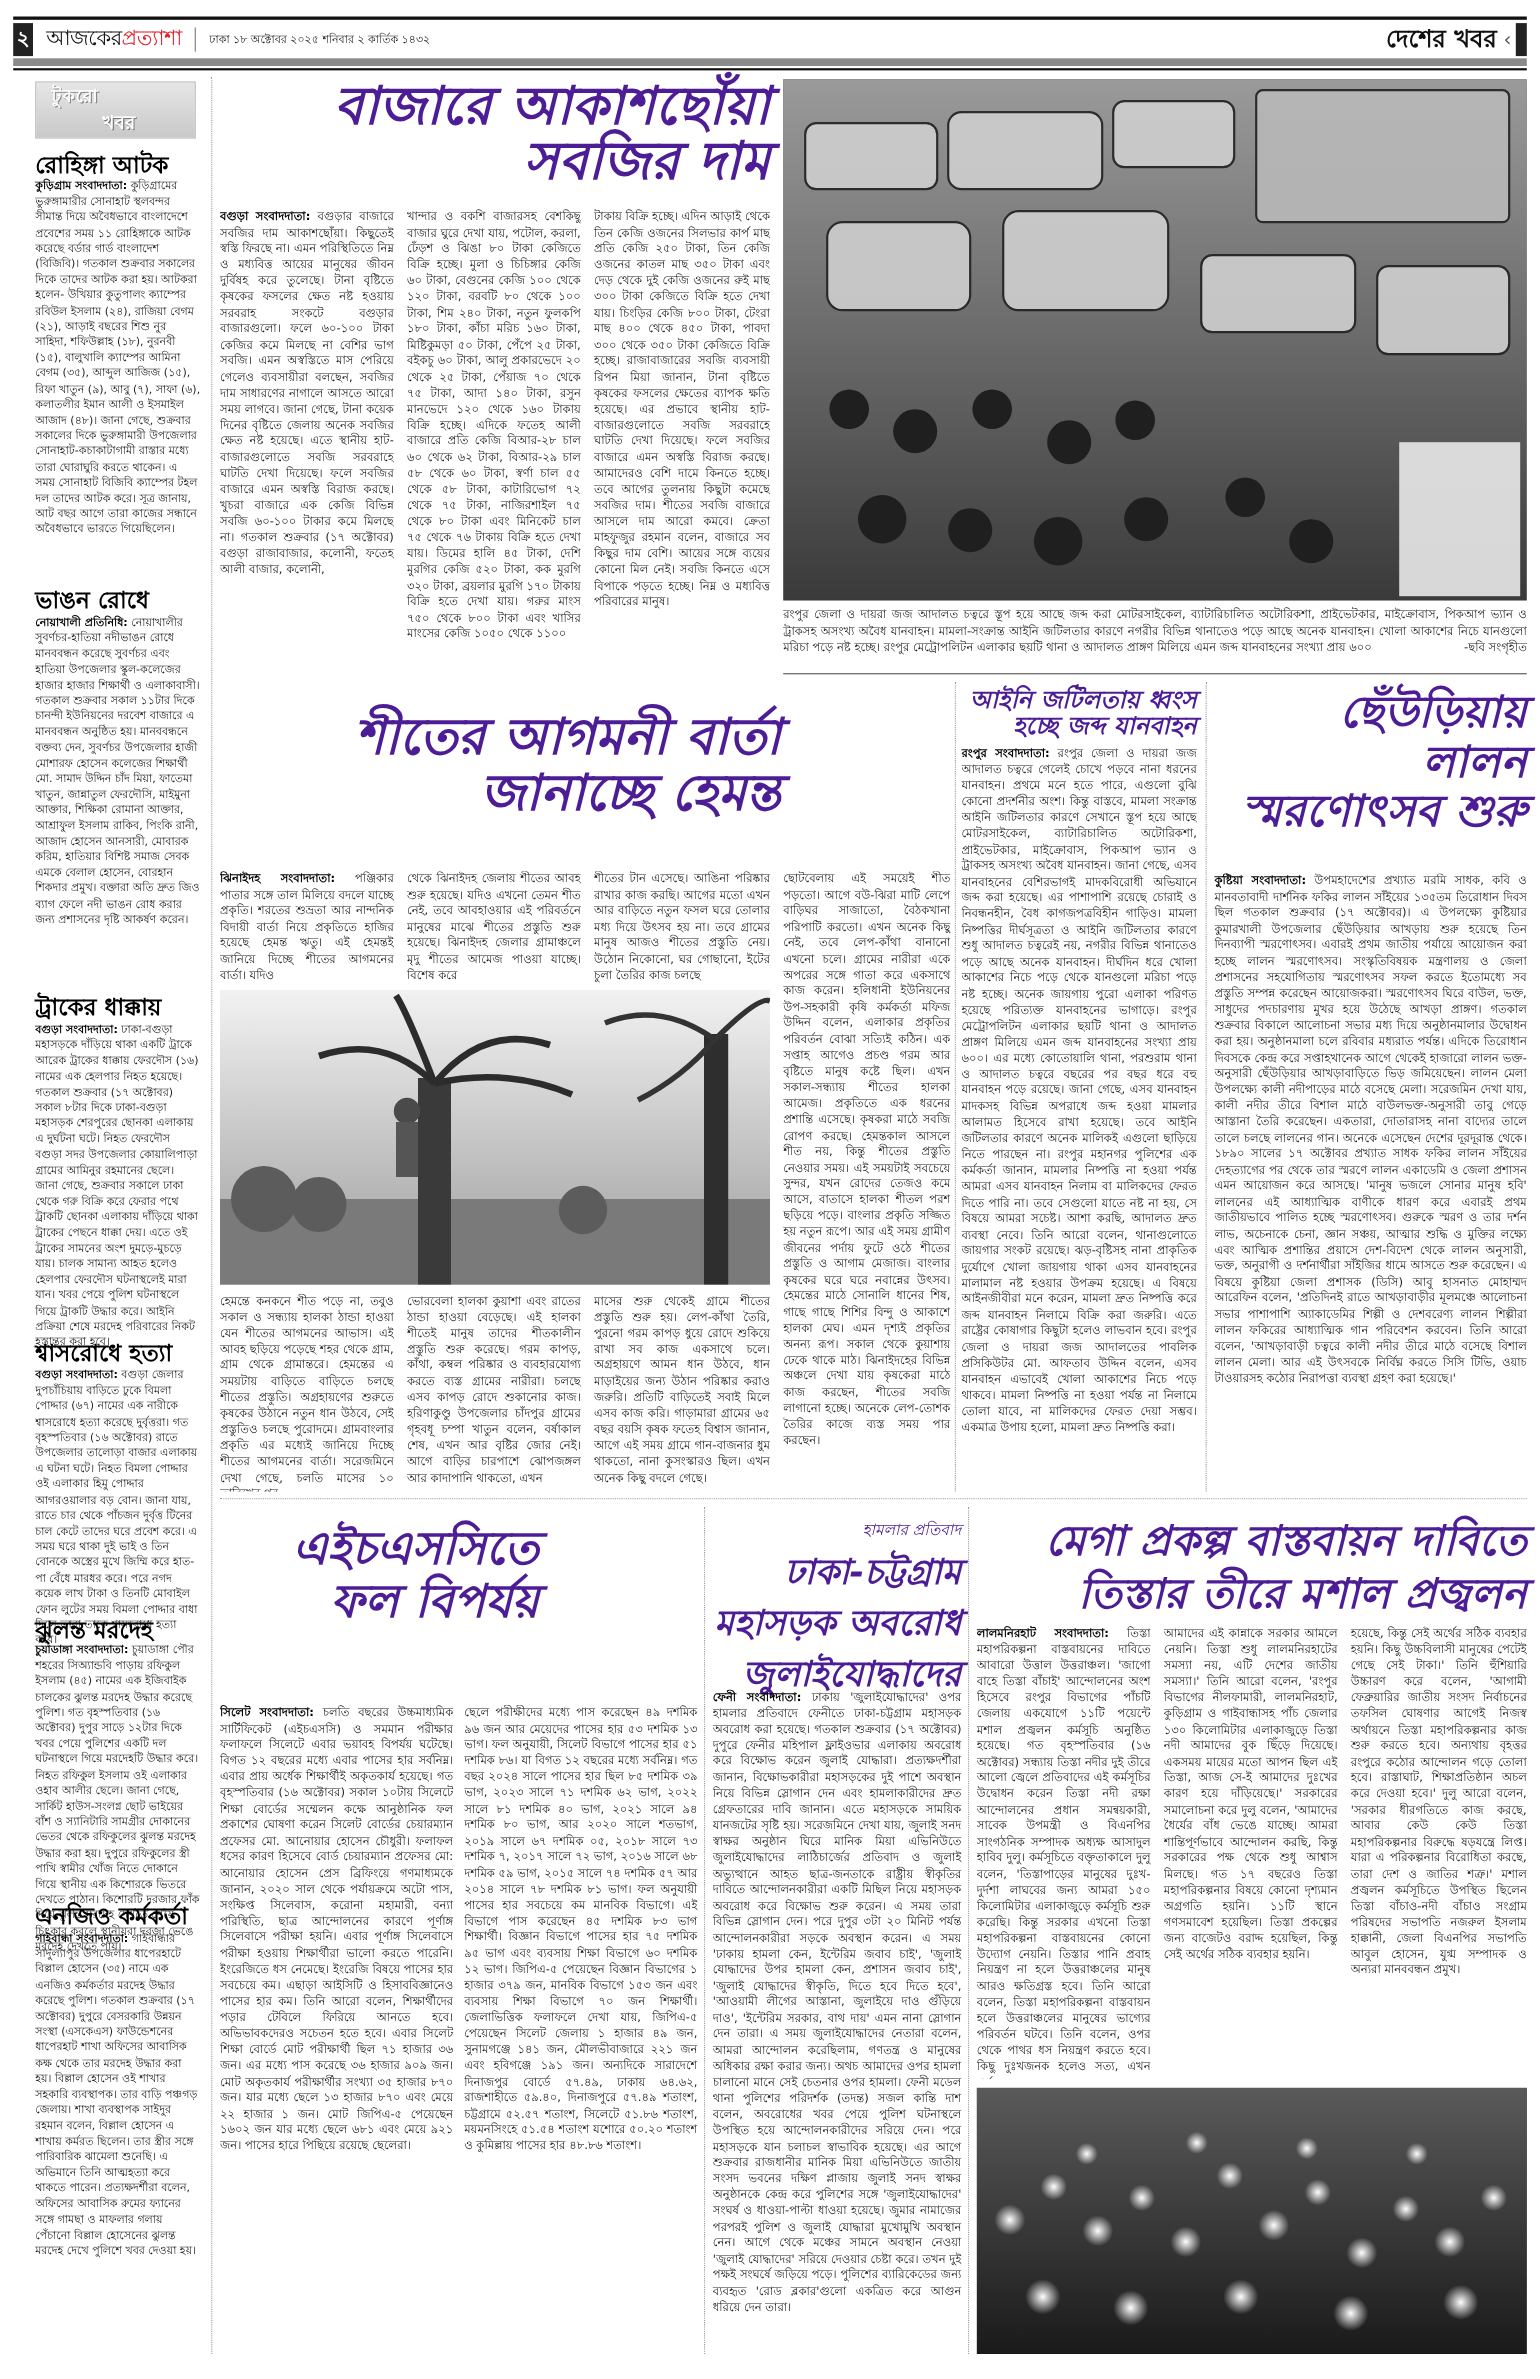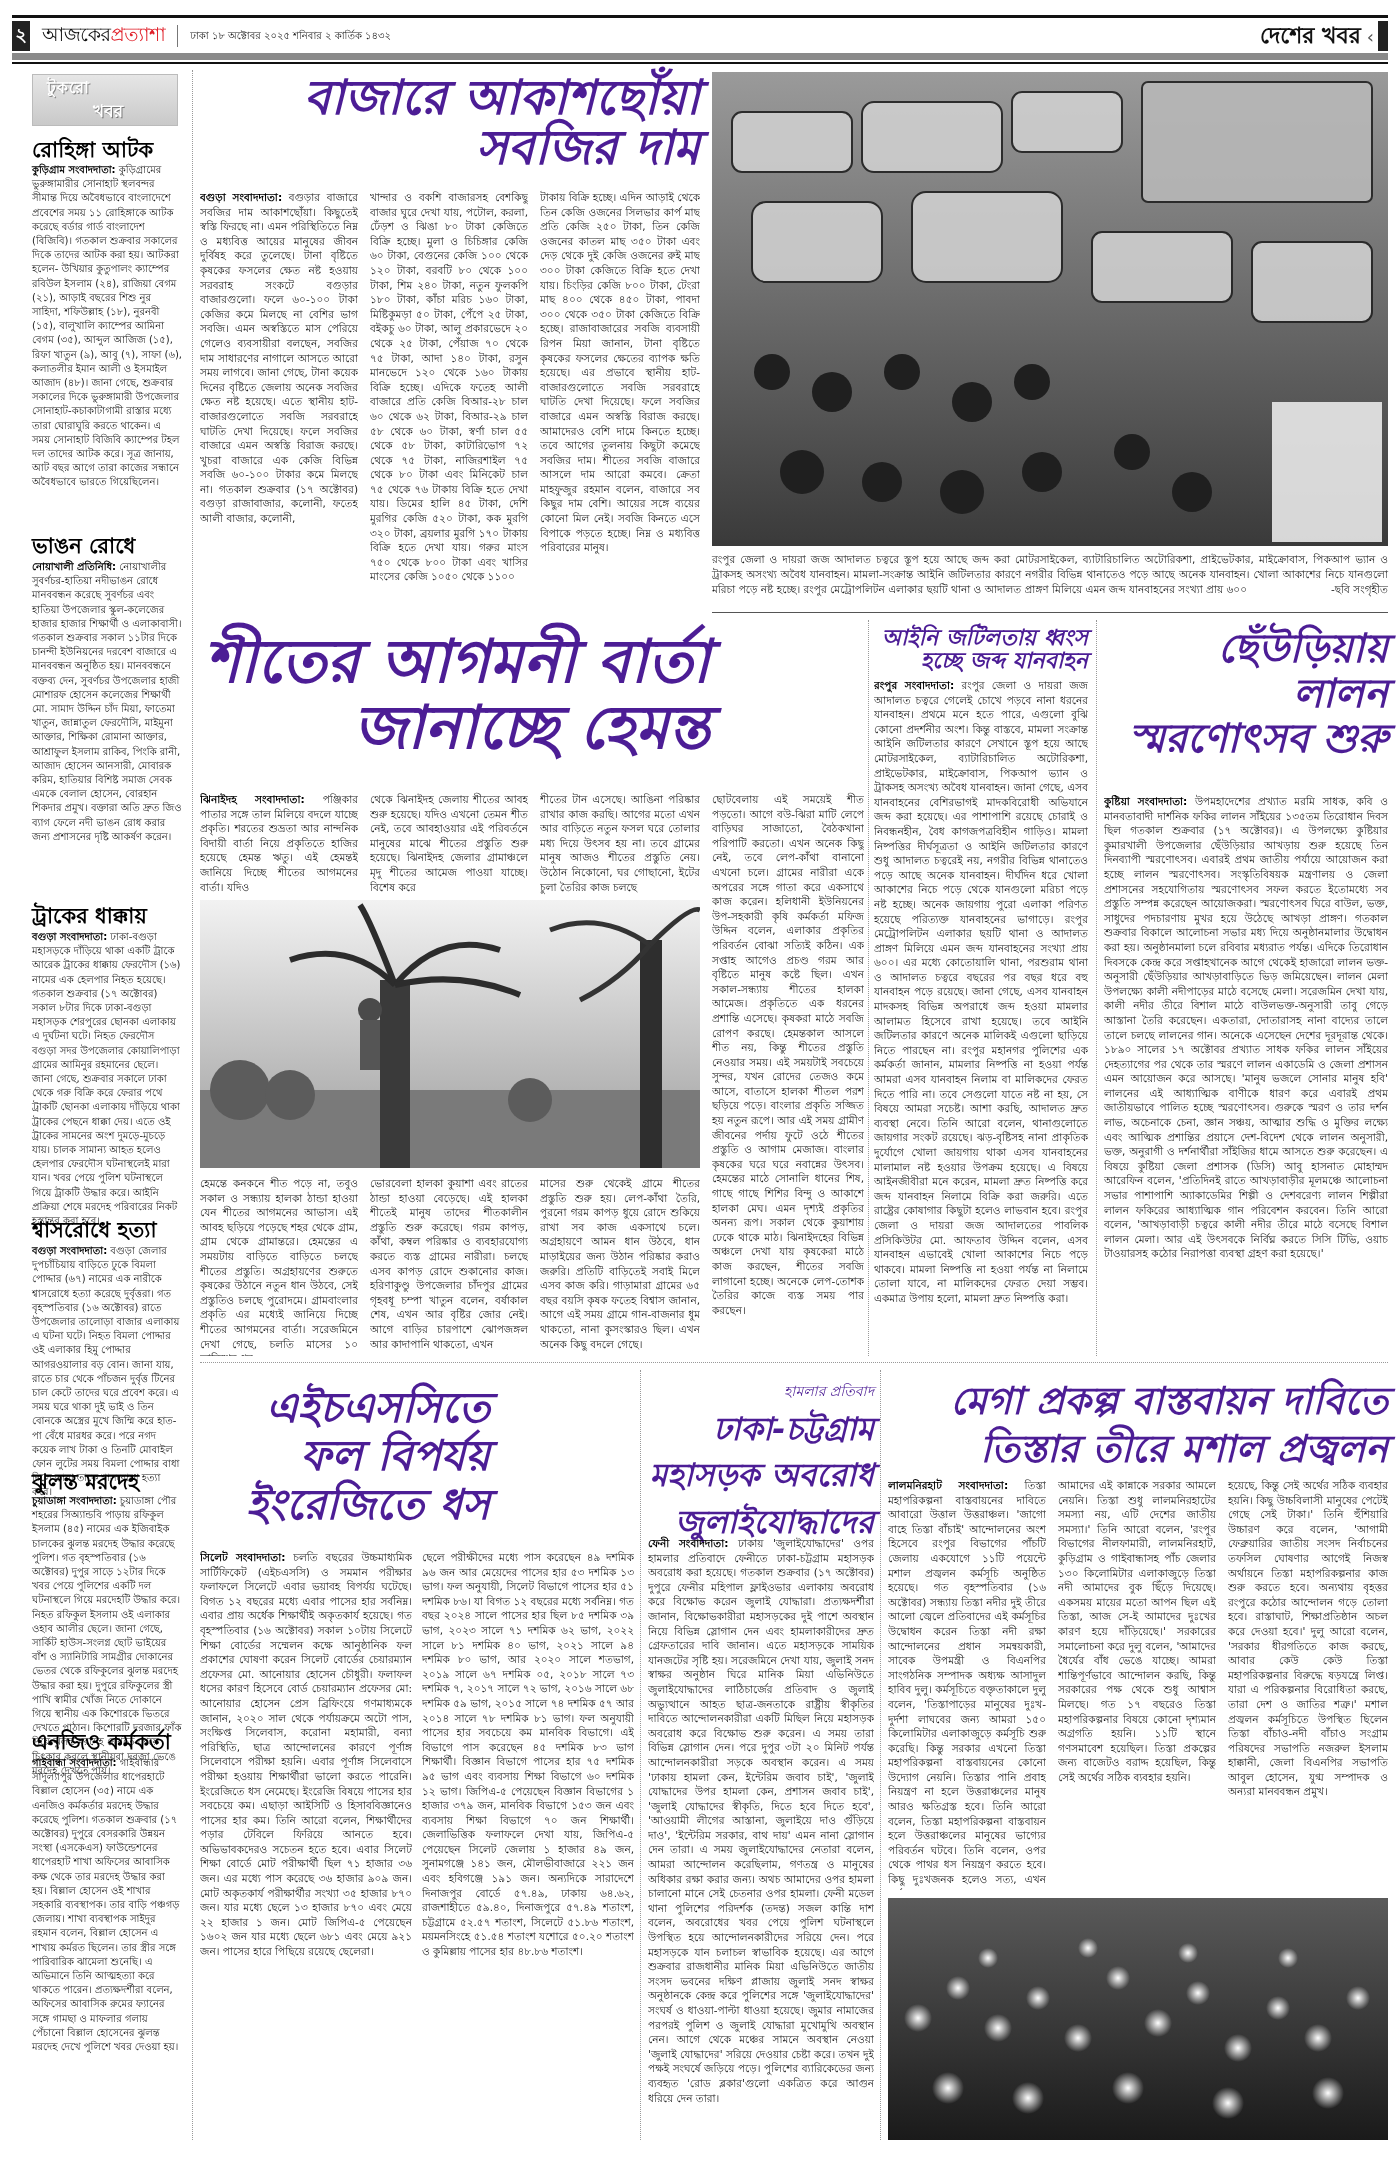--- a/index.html
+++ b/index.html
@@ -126,21 +126,21 @@
     </g>
     <rect x="560" y="330" width="110" height="140" fill="#e9e9e9" opacity="0.9"></rect>
   </svg>
 </div>
 <div class="caption" style="left:712px;top:552px;width:676px;height:52px">
   <span>রংপুর জেলা ও দায়রা জজ আদালত চত্বরে স্তূপ হয়ে আছে জব্দ করা মোটরসাইকেল, ব্যাটারিচালিত অটোরিকশা, প্রাইভেটকার, মাইক্রোবাস, পিকআপ ভ্যান ও ট্রাকসহ অসংখ্য অবৈধ যানবাহন। মামলা-সংক্রান্ত আইনি জটিলতার কারণে নগরীর বিভিন্ন থানাতেও পড়ে আছে অনেক যানবাহন। খোলা আকাশের নিচে যানগুলো মরিচা পড়ে নষ্ট হচ্ছে। রংপুর মেট্রোপলিটন এলাকার ছয়টি থানা ও আদালত প্রাঙ্গণ মিলিয়ে এমন জব্দ যানবাহনের সংখ্যা প্রায় ৬০০</span>
   <span class="credit">-ছবি সংগৃহীত</span>
 </div>
 <div class="solid-h" style="left:712px;top:612px;width:676px"></div>
 
-<div class="hed" style="left:200px;top:628px;width:510px;font-size:60px;line-height:1.1">
+<div class="hed" style="left:200px;top:644px;width:510px;font-size:46px;line-height:1.1">
   <div>শীতের আগমনী বার্তা</div>
   <div>জানাচ্ছে হেমন্ত</div>
 </div>
 <div class="col" style="left:200px;top:792px;width:158px;height:104px"><span class="dateline-lead">ঝিনাইদহ সংবাদদাতা:</span><span> পঞ্জিকার পাতার সঙ্গে তাল মিলিয়ে বদলে যাচ্ছে প্রকৃতি। শরতের শুভ্রতা আর নান্দনিক বিদায়ী বার্তা নিয়ে প্রকৃতিতে হাজির হয়েছে হেমন্ত ঋতু। এই হেমন্তই জানিয়ে দিচ্ছে শীতের আগমনের বার্তা। যদিও</span></div>
 <div class="col" style="left:370px;top:792px;width:158px;height:104px">থেকে ঝিনাইদহ জেলায় শীতের আবহ শুরু হয়েছে। যদিও এখনো তেমন শীত নেই, তবে আবহাওয়ার এই পরিবর্তনে মানুষের মাঝে শীতের প্রস্তুতি শুরু হয়েছে। ঝিনাইদহ জেলার গ্রামাঞ্চলে মৃদু শীতের আমেজ পাওয়া যাচ্ছে। বিশেষ করে</div>
 <div class="col" style="left:540px;top:792px;width:160px;height:104px">শীতের টান এসেছে। আঙিনা পরিষ্কার রাখার কাজ করছি। আগের মতো এখন আর বাড়িতে নতুন ফসল ঘরে তোলার মধ্য দিয়ে উৎসব হয় না। তবে গ্রামের মানুষ আজও শীতের প্রস্তুতি নেয়। উঠোন নিকোনো, ঘর গোছানো, ইটের চুলা তৈরির কাজ চলছে</div>
 <div class="col" style="left:712px;top:792px;width:152px;height:560px">ছোটবেলায় এই সময়েই শীত পড়তো। আগে বউ-ঝিরা মাটি লেপে বাড়িঘর সাজাতো, বৈঠকখানা পরিপাটি করতো। এখন অনেক কিছু নেই, তবে লেপ-কাঁথা বানানো এখনো চলে। গ্রামের নারীরা একে অপরের সঙ্গে গাতা করে একসাথে কাজ করেন। হলিধানী ইউনিয়নের উপ-সহকারী কৃষি কর্মকর্তা মফিজ উদ্দিন বলেন, এলাকার প্রকৃতির পরিবর্তন বোঝা সত্যিই কঠিন। এক সপ্তাহ আগেও প্রচণ্ড গরম আর বৃষ্টিতে মানুষ কষ্টে ছিল। এখন সকাল-সন্ধ্যায় শীতের হালকা আমেজ। প্রকৃতিতে এক ধরনের প্রশান্তি এসেছে। কৃষকরা মাঠে সবজি রোপণ করছে। হেমন্তকাল আসলে শীত নয়, কিন্তু শীতের প্রস্তুতি নেওয়ার সময়। এই সময়টাই সবচেয়ে সুন্দর, যখন রোদের তেজও কমে আসে, বাতাসে হালকা শীতল পরশ ছড়িয়ে পড়ে। বাংলার প্রকৃতি সজ্জিত হয় নতুন রূপে। আর এই সময় গ্রামীণ জীবনের পর্দায় ফুটে ওঠে শীতের প্রস্তুতি ও আগাম মেজাজ। বাংলার কৃষকের ঘরে ঘরে নবান্নের উৎসব। হেমন্তের মাঠে সোনালি ধানের শিষ, গাছে গাছে শিশির বিন্দু ও আকাশে হালকা মেঘ। এমন দৃশ্যই প্রকৃতির অনন্য রূপ। সকাল থেকে কুয়াশায় ঢেকে থাকে মাঠ। ঝিনাইদহের বিভিন্ন অঞ্চলে দেখা যায় কৃষকেরা মাঠে কাজ করছেন, শীতের সবজি লাগানো হচ্ছে। অনেকে লেপ-তোশক তৈরির কাজে ব্যস্ত সময় পার করছেন।</div>
 
 <div class="photo" style="left:200px;top:900px;width:500px;height:268px;background:#cfcfcf">
   <svg width="500" height="268" viewBox="0 0 500 268">
@@ -192,21 +192,20 @@
   <div>লালন</div>
   <div>স্মরণোৎসব শুরু</div>
 </div>
 <div class="col" style="left:1104px;top:794px;width:284px;height:560px"><span class="dateline-lead">কুষ্টিয়া সংবাদদাতা:</span><span> উপমহাদেশের প্রখ্যাত মরমি সাধক, কবি ও মানবতাবাদী দার্শনিক ফকির লালন সাঁইয়ের ১৩৫তম তিরোধান দিবস ছিল গতকাল শুক্রবার (১৭ অক্টোবর)। এ উপলক্ষ্যে কুষ্টিয়ার কুমারখালী উপজেলার ছেঁউড়িয়ার আখড়ায় শুরু হয়েছে তিন দিনব্যাপী স্মরণোৎসব। এবারই প্রথম জাতীয় পর্যায়ে আয়োজন করা হচ্ছে লালন স্মরণোৎসব। সংস্কৃতিবিষয়ক মন্ত্রণালয় ও জেলা প্রশাসনের সহযোগিতায় স্মরণোৎসব সফল করতে ইতোমধ্যে সব প্রস্তুতি সম্পন্ন করেছেন আয়োজকরা। স্মরণোৎসব ঘিরে বাউল, ভক্ত, সাধুদের পদচারণায় মুখর হয়ে উঠেছে আখড়া প্রাঙ্গণ। গতকাল শুক্রবার বিকালে আলোচনা সভার মধ্য দিয়ে অনুষ্ঠানমালার উদ্বোধন করা হয়। অনুষ্ঠানমালা চলে রবিবার মধ্যরাত পর্যন্ত। এদিকে তিরোধান দিবসকে কেন্দ্র করে সপ্তাহখানেক আগে থেকেই হাজারো লালন ভক্ত-অনুসারী ছেঁউড়িয়ার আখড়াবাড়িতে ভিড় জমিয়েছেন। লালন মেলা উপলক্ষ্যে কালী নদীপাড়ের মাঠে বসেছে মেলা। সরেজমিন দেখা যায়, কালী নদীর তীরে বিশাল মাঠে বাউলভক্ত-অনুসারী তাবু গেড়ে আস্তানা তৈরি করেছেন। একতারা, দোতারাসহ নানা বাদ্যের তালে তালে চলছে লালনের গান। অনেকে এসেছেন দেশের দূরদূরান্ত থেকে। ১৮৯০ সালের ১৭ অক্টোবর প্রখ্যাত সাধক ফকির লালন সাঁইয়ের দেহত্যাগের পর থেকে তার স্মরণে লালন একাডেমি ও জেলা প্রশাসন এমন আয়োজন করে আসছে। 'মানুষ ভজলে সোনার মানুষ হবি' লালনের এই আধ্যাত্মিক বাণীকে ধারণ করে এবারই প্রথম জাতীয়ভাবে পালিত হচ্ছে স্মরণোৎসব। গুরুকে স্মরণ ও তার দর্শন লাভ, অচেনাকে চেনা, জ্ঞান সঞ্চয়, আত্মার শুদ্ধি ও মুক্তির লক্ষ্যে এবং আত্মিক প্রশান্তির প্রয়াসে দেশ-বিদেশ থেকে লালন অনুসারী, ভক্ত, অনুরাগী ও দর্শনার্থীরা সাঁইজির ধামে আসতে শুরু করেছেন। এ বিষয়ে কুষ্টিয়া জেলা প্রশাসক (ডিসি) আবু হাসনাত মোহাম্মদ আরেফিন বলেন, 'প্রতিদিনই রাতে আখড়াবাড়ীর মূলমঞ্চে আলোচনা সভার পাশাপাশি অ্যাকাডেমির শিল্পী ও দেশবরেণ্য লালন শিল্পীরা লালন ফকিরের আধ্যাত্মিক গান পরিবেশন করবেন। তিনি আরো বলেন, 'আখড়াবাড়ী চত্বরে কালী নদীর তীরে মাঠে বসেছে বিশাল লালন মেলা। আর এই উৎসবকে নির্বিঘ্ন করতে সিসি টিভি, ওয়াচ টাওয়ারসহ কঠোর নিরাপত্তা ব্যবস্থা গ্রহণ করা হয়েছে।'</span></div>
 
 <div class="hrule" style="left:200px;top:1362px;width:1188px"></div>
 
 <div class="hed" style="left:200px;top:1384px;width:290px;font-size:42px;line-height:1.15">
   <div>এইচএসসিতে</div>
   <div>ফল বিপর্যয়</div>
-  <div>ইংরেজিতে ধস</div>
 </div>
 <div class="col" style="left:200px;top:1550px;width:212px;height:590px"><span class="dateline-lead">সিলেট সংবাদদাতা:</span><span> চলতি বছরের উচ্চমাধ্যমিক সার্টিফিকেট (এইচএসসি) ও সমমান পরীক্ষার ফলাফলে সিলেটে এবার ভয়াবহ বিপর্যয় ঘটেছে। বিগত ১২ বছরের মধ্যে এবার পাসের হার সর্বনিম্ন। এবার প্রায় অর্ধেক শিক্ষার্থীই অকৃতকার্য হয়েছে। গত বৃহস্পতিবার (১৬ অক্টোবর) সকাল ১০টায় সিলেটে শিক্ষা বোর্ডের সম্মেলন কক্ষে আনুষ্ঠানিক ফল প্রকাশের ঘোষণা করেন সিলেট বোর্ডের চেয়ারম্যান প্রফেসর মো. আনোয়ার হোসেন চৌধুরী। ফলাফল ধসের কারণ হিসেবে বোর্ড চেয়ারম্যান প্রফেসর মো: আনোয়ার হোসেন প্রেস ব্রিফিংয়ে গণমাধ্যমকে জানান, ২০২০ সাল থেকে পর্যায়ক্রমে অটো পাস, সংক্ষিপ্ত সিলেবাস, করোনা মহামারী, বন্যা পরিস্থিতি, ছাত্র আন্দোলনের কারণে পূর্ণাঙ্গ সিলেবাসে পরীক্ষা হয়নি। এবার পূর্ণাঙ্গ সিলেবাসে পরীক্ষা হওয়ায় শিক্ষার্থীরা ভালো করতে পারেনি। ইংরেজিতে ধস নেমেছে। ইংরেজি বিষয়ে পাসের হার সবচেয়ে কম। এছাড়া আইসিটি ও হিসাববিজ্ঞানেও পাসের হার কম। তিনি আরো বলেন, শিক্ষার্থীদের পড়ার টেবিলে ফিরিয়ে আনতে হবে। অভিভাবকদেরও সচেতন হতে হবে। এবার সিলেট শিক্ষা বোর্ডে মোট পরীক্ষার্থী ছিল ৭১ হাজার ৩৬ জন। এর মধ্যে পাস করেছে ৩৬ হাজার ৯০৯ জন। মোট অকৃতকার্য পরীক্ষার্থীর সংখ্যা ৩৫ হাজার ৮৭০ জন। যার মধ্যে ছেলে ১৩ হাজার ৮৭০ এবং মেয়ে ২২ হাজার ১ জন। মোট জিপিএ-৫ পেয়েছেন ১৬০২ জন যার মধ্যে ছেলে ৬৮১ এবং মেয়ে ৯২১ জন। পাসের হারে পিছিয়ে রয়েছে ছেলেরা।</span></div>
 <div class="col" style="left:422px;top:1550px;width:212px;height:590px">ছেলে পরীক্ষীদের মধ্যে পাস করেছেন ৪৯ দশমিক ৯৬ জন আর মেয়েদের পাসের হার ৫৩ দশমিক ১৩ ভাগ। ফল অনুযায়ী, সিলেট বিভাগে পাসের হার ৫১ দশমিক ৮৬। যা বিগত ১২ বছরের মধ্যে সর্বনিম্ন। গত বছর ২০২৪ সালে পাসের হার ছিল ৮৫ দশমিক ৩৯ ভাগ, ২০২৩ সালে ৭১ দশমিক ৬২ ভাগ, ২০২২ সালে ৮১ দশমিক ৪০ ভাগ, ২০২১ সালে ৯৪ দশমিক ৮০ ভাগ, আর ২০২০ সালে শতভাগ, ২০১৯ সালে ৬৭ দশমিক ০৫, ২০১৮ সালে ৭৩ দশমিক ৭, ২০১৭ সালে ৭২ ভাগ, ২০১৬ সালে ৬৮ দশমিক ৫৯ ভাগ, ২০১৫ সালে ৭৪ দশমিক ৫৭ আর ২০১৪ সালে ৭৮ দশমিক ৮১ ভাগ। ফল অনুযায়ী পাসের হার সবচেয়ে কম মানবিক বিভাগে। এই বিভাগে পাস করেছেন ৪৫ দশমিক ৮৩ ভাগ শিক্ষার্থী। বিজ্ঞান বিভাগে পাসের হার ৭৫ দশমিক ৯৫ ভাগ এবং ব্যবসায় শিক্ষা বিভাগে ৬০ দশমিক ১২ ভাগ। জিপিএ-৫ পেয়েছেন বিজ্ঞান বিভাগের ১ হাজার ৩৭৯ জন, মানবিক বিভাগে ১৫৩ জন এবং ব্যবসায় শিক্ষা বিভাগে ৭০ জন শিক্ষার্থী। জেলাভিত্তিক ফলাফলে দেখা যায়, জিপিএ-৫ পেয়েছেন সিলেট জেলায় ১ হাজার ৪৯ জন, সুনামগঞ্জে ১৪১ জন, মৌলভীবাজারে ২২১ জন এবং হবিগঞ্জে ১৯১ জন। অন্যদিকে সারাদেশে দিনাজপুর বোর্ডে ৫৭.৪৯, ঢাকায় ৬৪.৬২, রাজশাহীতে ৫৯.৪০, দিনাজপুরে ৫৭.৪৯ শতাংশ, চট্টগ্রামে ৫২.৫৭ শতাংশ, সিলেটে ৫১.৮৬ শতাংশ, ময়মনসিংহে ৫১.৫৪ শতাংশ যশোরে ৫০.২০ শতাংশ ও কুমিল্লায় পাসের হার ৪৮.৮৬ শতাংশ।</div>
 
 <div class="vrule" style="left:640px;top:1370px;height:770px"></div>
 
 <div class="hed" style="left:648px;top:1384px;width:226px;font-size:14px;font-weight:normal">হামলার প্রতিবাদ</div>
 <div class="hed" style="left:648px;top:1406px;width:226px;font-size:32px;line-height:1.45">
   <div>ঢাকা-চট্টগ্রাম</div>
   <div>মহাসড়ক অবরোধ</div>

